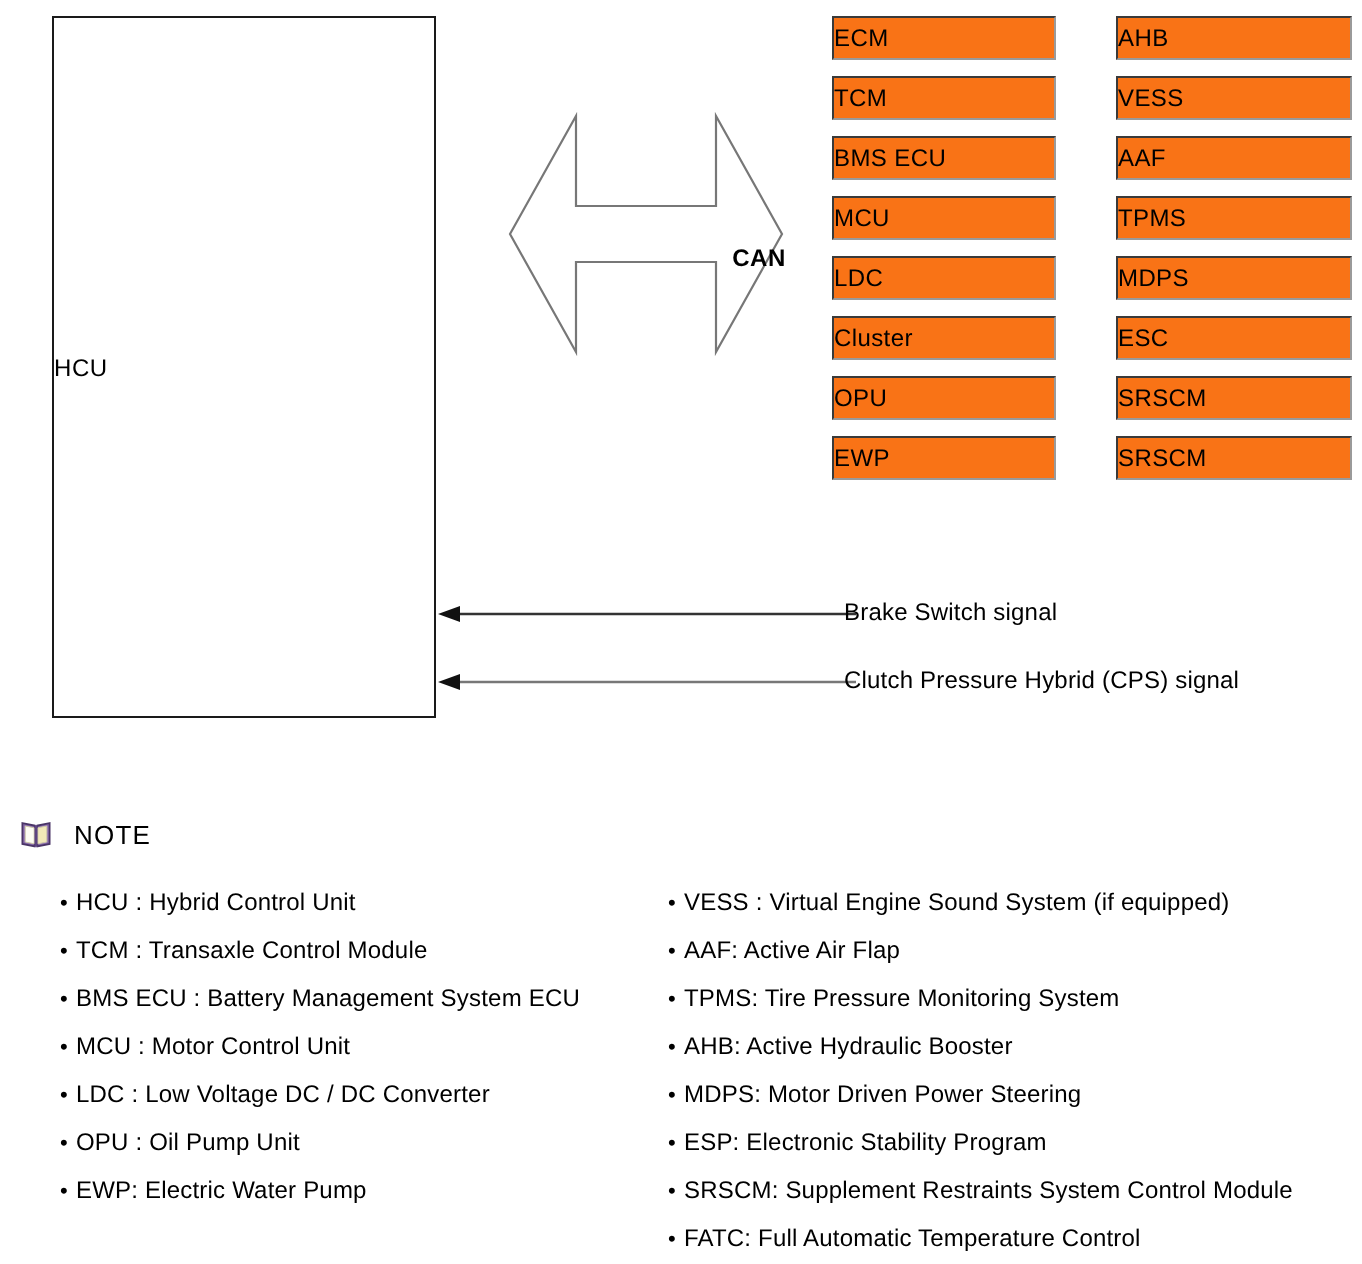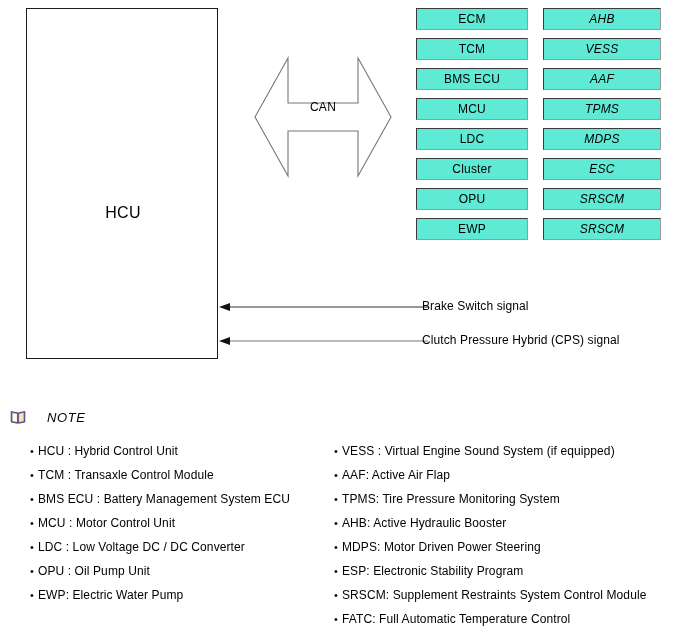--- a/index.html
+++ b/index.html
@@ -25,62 +25,61 @@
     height: 351px;
     border: 1.5px solid #1a1a1a;
     background: #ffffff;
     box-sizing: border-box;
   }
   #hcu-label {
     position: absolute;
     left: 0;
     top: 168px;
     width: 192px;
-    text-align: center;
-    font-size: 16px;
+    text-align: left;
+    font-size: 12px;
     letter-spacing: 0.3px;
-    margin-top: 27px;
   }
 
   
   #can-arrow {
     position: absolute;
     left: 253px;
     top: 56px;
     width: 140px;
     height: 122px;
   }
   #can-arrow svg { display: block; }
   #can-label {
     position: absolute;
     left: 253px;
-    top: 100px;
+    top: 122px;
     width: 140px;
-    text-align: center;
+    text-align: right;
     font-size: 12px;
     letter-spacing: 0.3px;
+    font-weight: bold;
   }
 
   
   .module-col {
     position: absolute;
     top: 8px;
     display: flex;
     flex-direction: column;
     gap: 8px;
   }
   #module-col-left  { left: 416px; width: 112px; }
-  #module-col-right { left: 543px; width: 118px; font-style: italic; }
+  #module-col-right { left: 558px; width: 118px; }
 
   .module-box {
     height: 22px;
     line-height: 20px;
-    text-align: center;
-    font-size: 12px;
-    background: #5eead4;
+    font-size: 12px;
+    background: #f97316;
     border-top: 1px solid #3a3a3a;
     border-left: 1px solid #3a3a3a;
     border-right: 1px solid #9a9a9a;
     border-bottom: 1px solid #9a9a9a;
     box-sizing: border-box;
     letter-spacing: 0.2px;
   }
 
   
   .signal-row {
@@ -107,22 +106,21 @@
     left: 0;
     top: 404px;
     width: 681px;
   }
   #note-header {
     position: absolute;
     left: 10px;
     top: 5px;
     display: flex;
     align-items: center;
-    gap: 21px;
-    font-style: italic;
+    gap: 11px;
   }
   #note-book-icon { width: 16px; height: 16px; display: block; }
   #note-title {
     font-size: 13px;
     letter-spacing: 0.6px;
   }
 
   .note-col {
     position: absolute;
     top: 35px;

